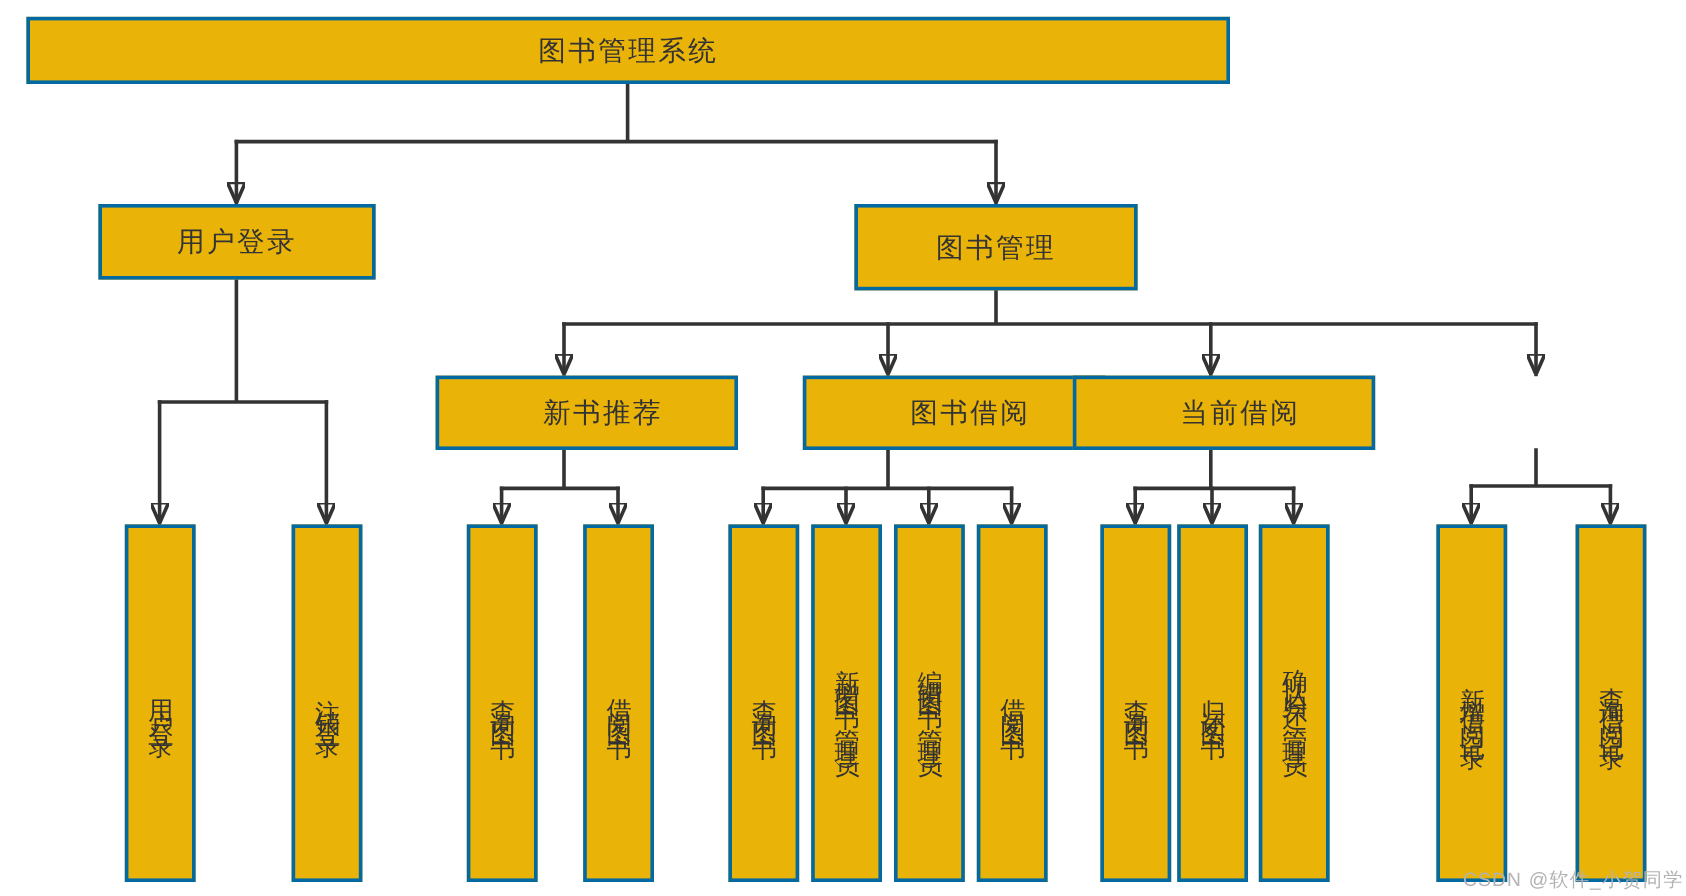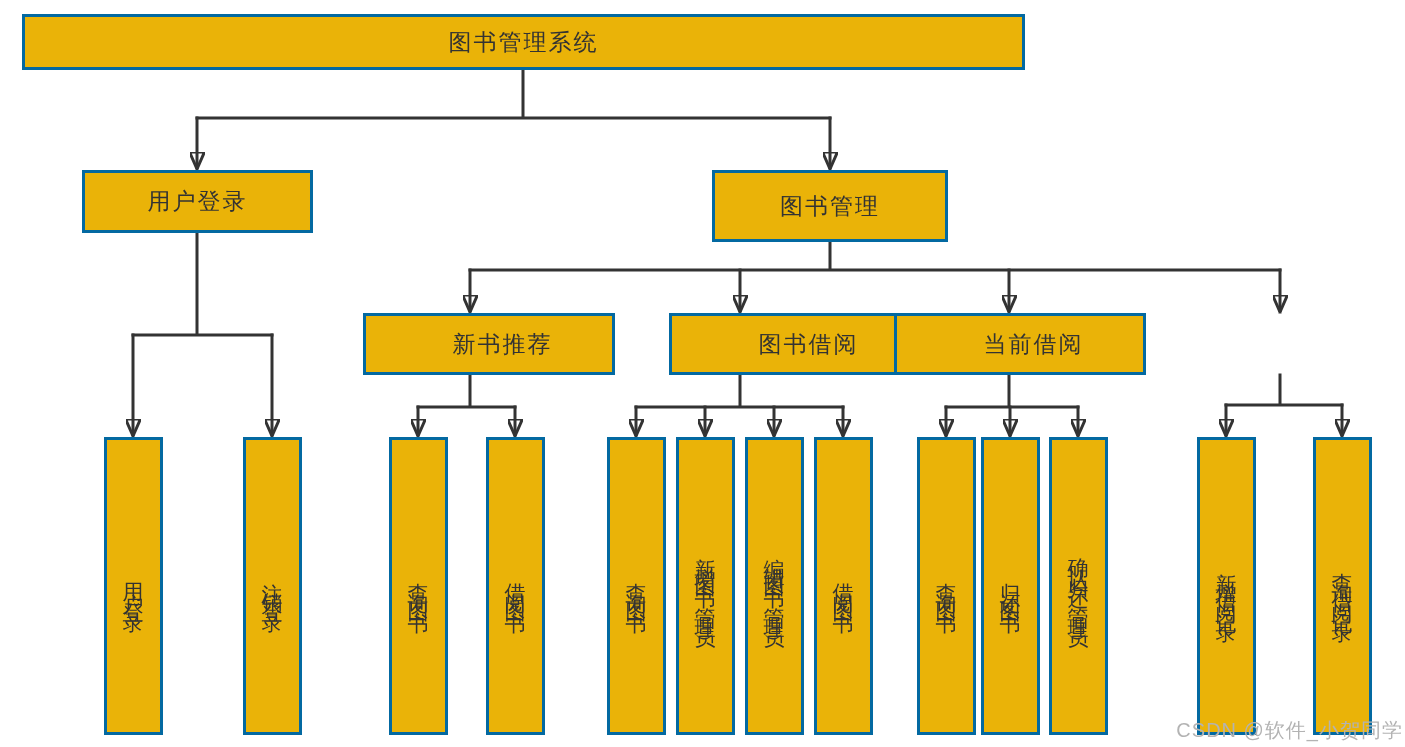--- a/index.html
+++ b/index.html
@@ -56,21 +56,21 @@
   #connectors{
     position:absolute;left:0;top:0;width:1405px;height:747px;
     pointer-events:none;
   }
   #connectors path{stroke:#333333;stroke-width:3;fill:none;stroke-linecap:square;}
   #connectors path.drop{marker-end:url(#ah);}
 
   .watermark{
     position:absolute;
     right:2px;bottom:3px;
-    font-size:20px;
+    font-size:16px;
     color:#b3b3b3;
     letter-spacing:1px;
     white-space:nowrap;
   }
 </style>
 </head>
 <body>
 
 <div id="stage">
 

